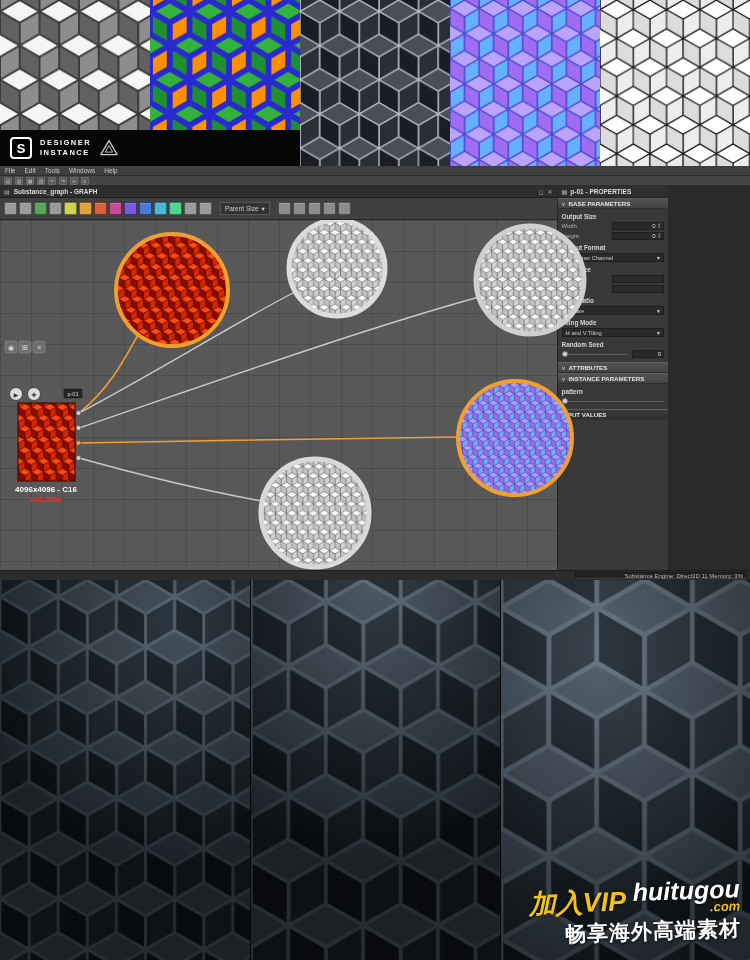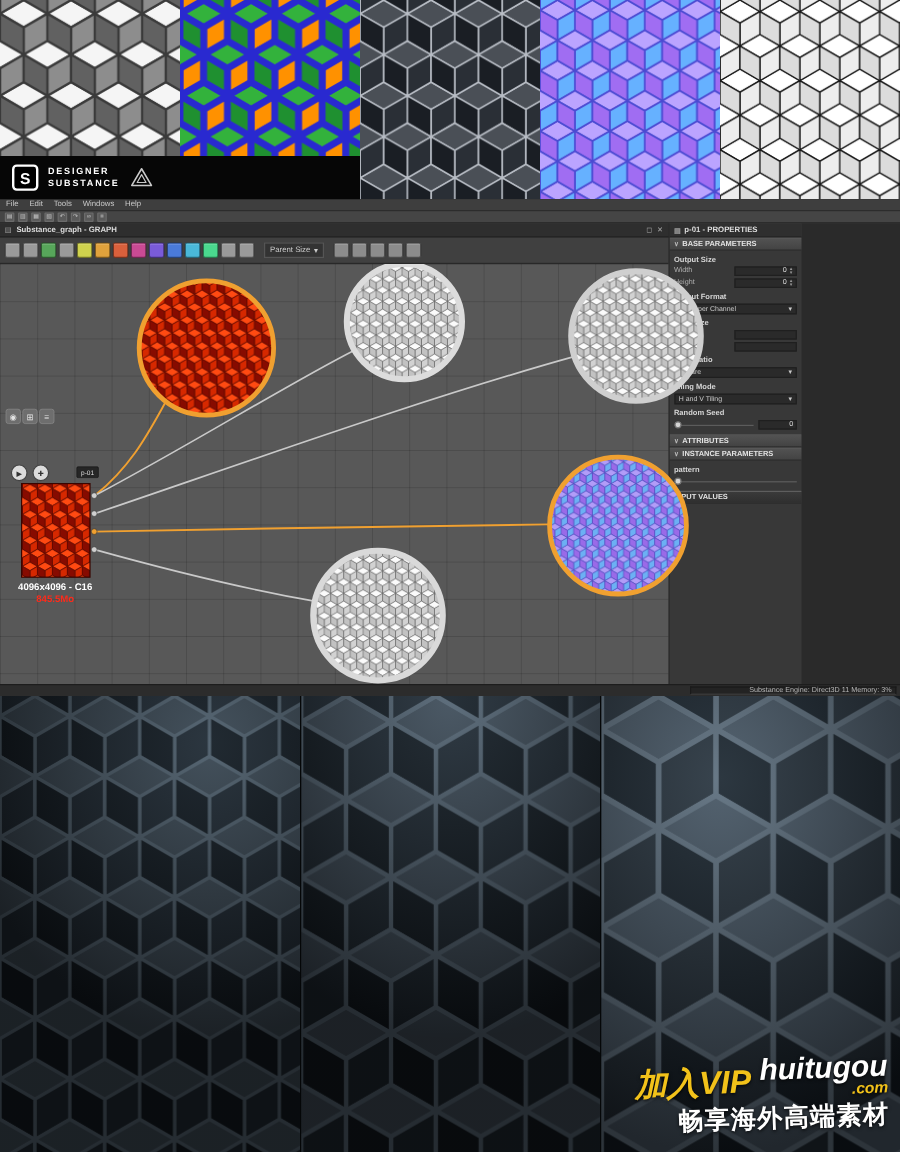--- a/index.html
+++ b/index.html
@@ -400,21 +400,21 @@
       <rect width="150" height="166" fill="url(#pn)"></rect>
     </svg>
   <svg class="swatch" style="left:600px" width="150" height="166">
       <rect width="150" height="166" fill="url(#pw)"></rect>
     </svg>
 
   <div class="brand-bar">
     <div class="s-logo">S</div>
     <div class="brand-title">
       <div>DESIGNER</div>
-      <div>SUBSTANCE</div>
+      <div>INSTANCE</div>
     </div>
     <svg width="20" height="18" viewBox="0 0 24 22">
       <path d="M12 2 L22 19 H2 Z" fill="none" stroke="#c9c9c9" stroke-width="1.6" stroke-linejoin="round"></path>
       <path d="M12 8 L16.5 16 H7.5 Z" fill="none" stroke="#c9c9c9" stroke-width="1.2" stroke-linejoin="round"></path>
     </svg>
   </div>
 
   <div class="menu-bar">
 
   <span class="menu-item">File</span>

